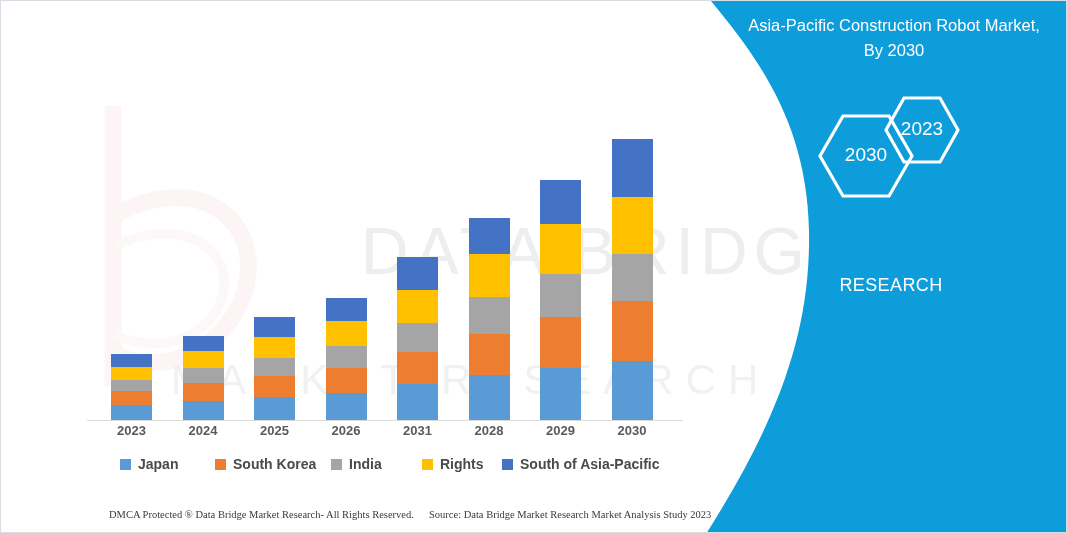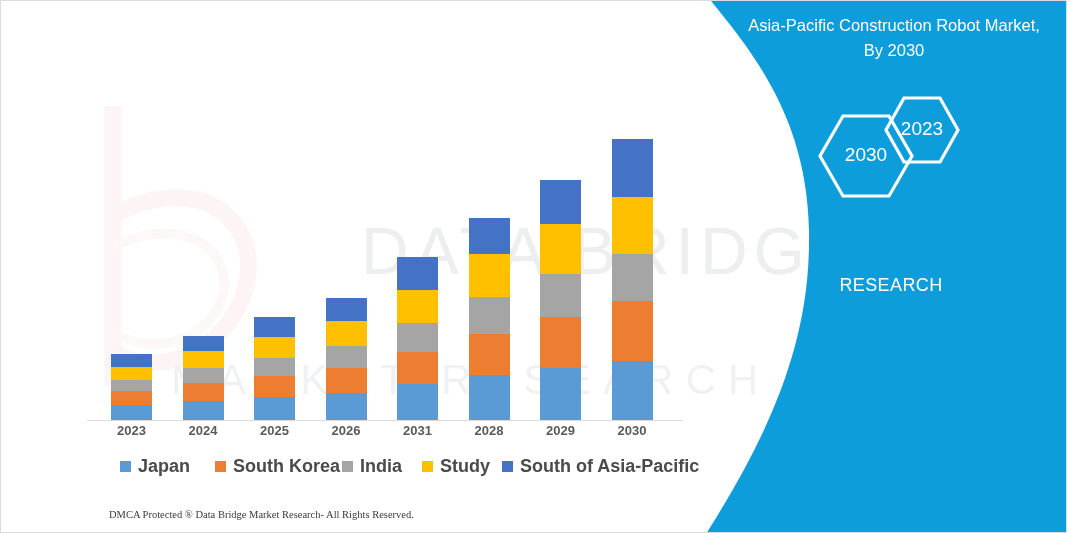--- a/index.html
+++ b/index.html
@@ -41,21 +41,21 @@
   .bar{position:absolute;bottom:1px;width:41px;}
   .seg{width:100%;display:block;}
 
   .xaxis{position:absolute;left:86px;top:422px;width:600px;height:22px;}
   .xtick{position:absolute;width:60px;text-align:center;
          font-size:13px;font-weight:bold;color:#5a5a5a;}
 
   
   .legend{position:absolute;left:86px;top:455px;width:600px;height:22px;}
   .leg-item{position:absolute;display:flex;align-items:center;gap:7px;
-            font-size:18px;font-weight:bold;color:#4a4a4a;white-space:nowrap;}
+            font-size:14px;font-weight:bold;color:#4a4a4a;white-space:nowrap;}
   .swatch{width:11px;height:11px;display:inline-block;flex:0 0 auto;}
 
   
   .footer{position:absolute;left:84px;top:508px;width:600px;height:16px;
           font-family:"Liberation Serif", serif;font-size:10.5px;color:#3a3a3a;}
   .f-left{position:absolute;left:0;top:0;white-space:nowrap;margin-left:24px;}
   .f-right{position:absolute;left:344px;top:0;white-space:nowrap;}
 
   
   .panel{position:absolute;right:0;top:0;width:390px;height:533px;}
@@ -161,36 +161,37 @@
 
   <div class="legend" id="legend">
       <div class="leg-item" style="left: 33px;">
         <span class="swatch" style="background: rgb(91, 155, 213);"></span>
         <span>Japan</span>
       </div>
       <div class="leg-item" style="left: 128px;">
         <span class="swatch" style="background: rgb(237, 125, 49);"></span>
         <span>South Korea</span>
       </div>
-      <div class="leg-item" style="left: 255px;">
+      <div class="leg-item" style="left: 244px;">
         <span class="swatch" style="background: rgb(165, 165, 165);"></span>
         <span>India</span>
       </div>
       <div class="leg-item" style="left: 335px;">
         <span class="swatch" style="background: rgb(255, 192, 0);"></span>
-        <span>Study</span>
+        <span>Rights</span>
       </div>
       <div class="leg-item" style="left: 415px;">
         <span class="swatch" style="background: rgb(68, 114, 196);"></span>
         <span>South of Asia-Pacific</span>
       </div>
     </div>
 
   <div class="footer">
     <span class="f-left">DMCA Protected ® Data Bridge Market Research-  All Rights Reserved.</span>
+    <span class="f-right">Source: Data Bridge Market Research  Market Analysis Study 2023</span>
   </div>
 
   <div class="panel">
     <svg width="390" height="533" viewBox="0 0 390 533">
       <path id="panelPath" d="M 35 0 L 390 0 L 390 533 L 30 533
                C 95 430, 135 340, 133 230
                C 131 120, 80 55, 35 0 Z" fill="#0D9DDB"></path>
     </svg>
 
     <div class="panel-title">Asia-Pacific Construction Robot Market, By 2030</div>

